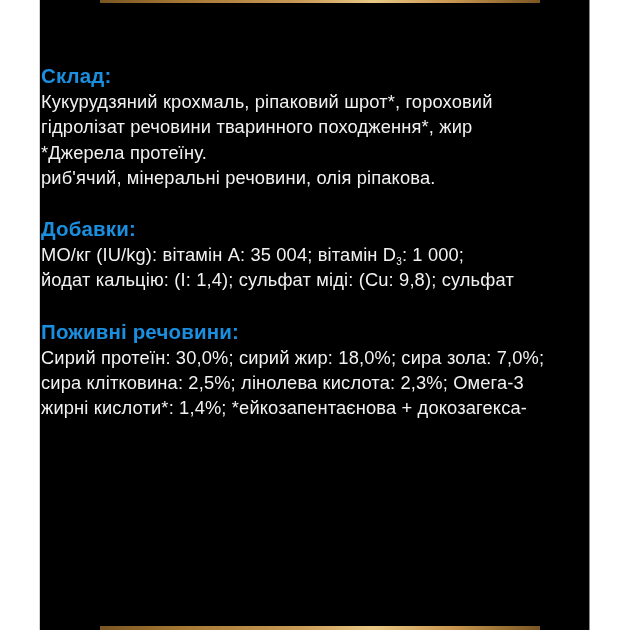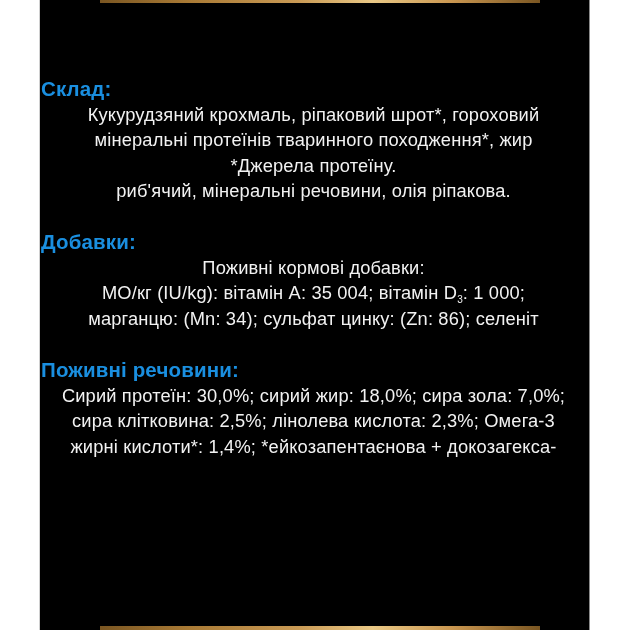--- a/index.html
+++ b/index.html
@@ -26,69 +26,67 @@
       left: 60px;
       width: 440px;
       height: 3px;
       background: linear-gradient(90deg, #7a5622 0%, #a97a35 20%, #c99a55 45%, #e9c886 62%, #c99650 80%, #7a5622 100%);
     }
     .gold-top { top: 0; }
     .gold-bottom { bottom: 0; height: 4px; }
     .content {
       position: absolute;
       left: 1px;
-      top: 75px;
+      top: 62px;
       width: 545px;
       font-family: "Liberation Sans", "DejaVu Sans", sans-serif;
       color: #f2f2f2;
       font-size: 18.3px;
       line-height: 25.3px;
       letter-spacing: 0.15px;
     }
     .section { margin: 0 0 25px 0; }
     .heading {
       color: #1a8fe0;
       font-weight: bold;
       font-size: 20.5px;
       line-height: 27px;
       margin: 0;
     }
     .line {
       display: block;
       white-space: nowrap;
       margin: 0;
-      text-align: center;
     }
     sub {
       font-size: 10px;
       line-height: 0;
       vertical-align: -4px;
     }
   </style>
 </head>
 <body>
 
 <div class="panel">
   <div class="gold-line gold-top"></div>
 
   <div class="content">
 
     <div class="section">
       <div class="heading">Склад:</div>
       <span class="line">Кукурудзяний крохмаль, ріпаковий шрот*, гороховий</span>
-      <span class="line">мінеральні протеїнів тваринного походження*, жир</span>
+      <span class="line">гідролізат речовини тваринного походження*, жир</span>
       <span class="line">*Джерела протеїну.</span>
       <span class="line">риб'ячий, мінеральні речовини, олія ріпакова.</span>
     </div>
 
     <div class="section">
       <div class="heading">Добавки:</div>
-      <span class="line">Поживні кормові добавки:</span>
       <span class="line"><span>МО/кг (IU/kg): вітамін А: 35 004; вітамін D</span><sub>3</sub><span>: 1 000;</span></span>
-      <span class="line">марганцю: (Mn: 34); сульфат цинку: (Zn: 86); селеніт</span>
+      <span class="line">йодат кальцію: (I: 1,4); сульфат міді: (Cu: 9,8); сульфат</span>
     </div>
 
     <div class="section">
       <div class="heading">Поживні речовини:</div>
       <span class="line">Сирий протеїн: 30,0%; сирий жир: 18,0%; сира зола: 7,0%;</span>
       <span class="line">сира клітковина: 2,5%; лінолева кислота: 2,3%; Омега-3</span>
       <span class="line">жирні кислоти*: 1,4%; *ейкозапентаєнова + докозагекса-</span>
     </div>
 
   </div>

